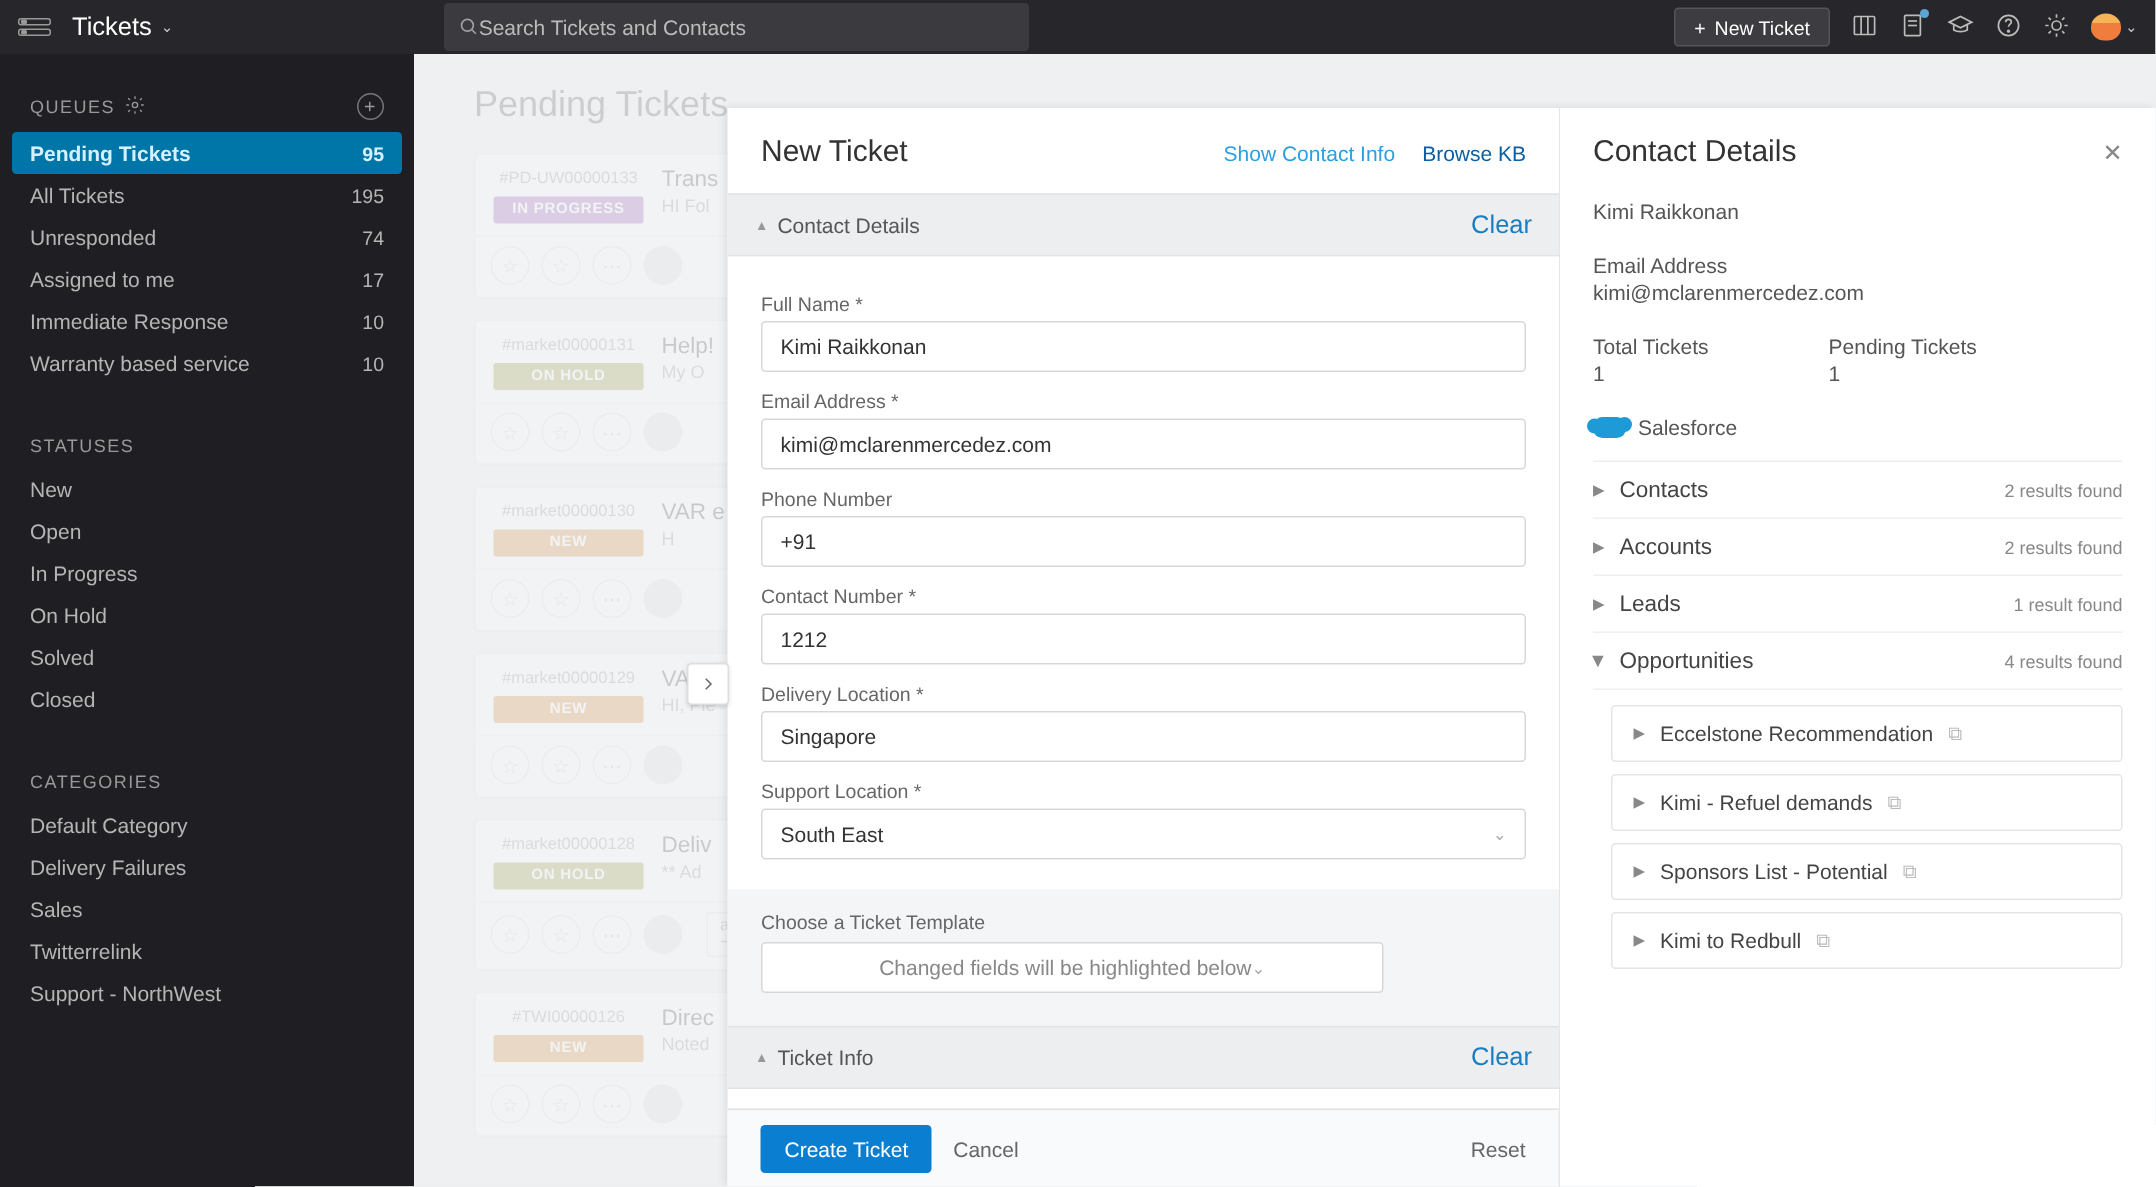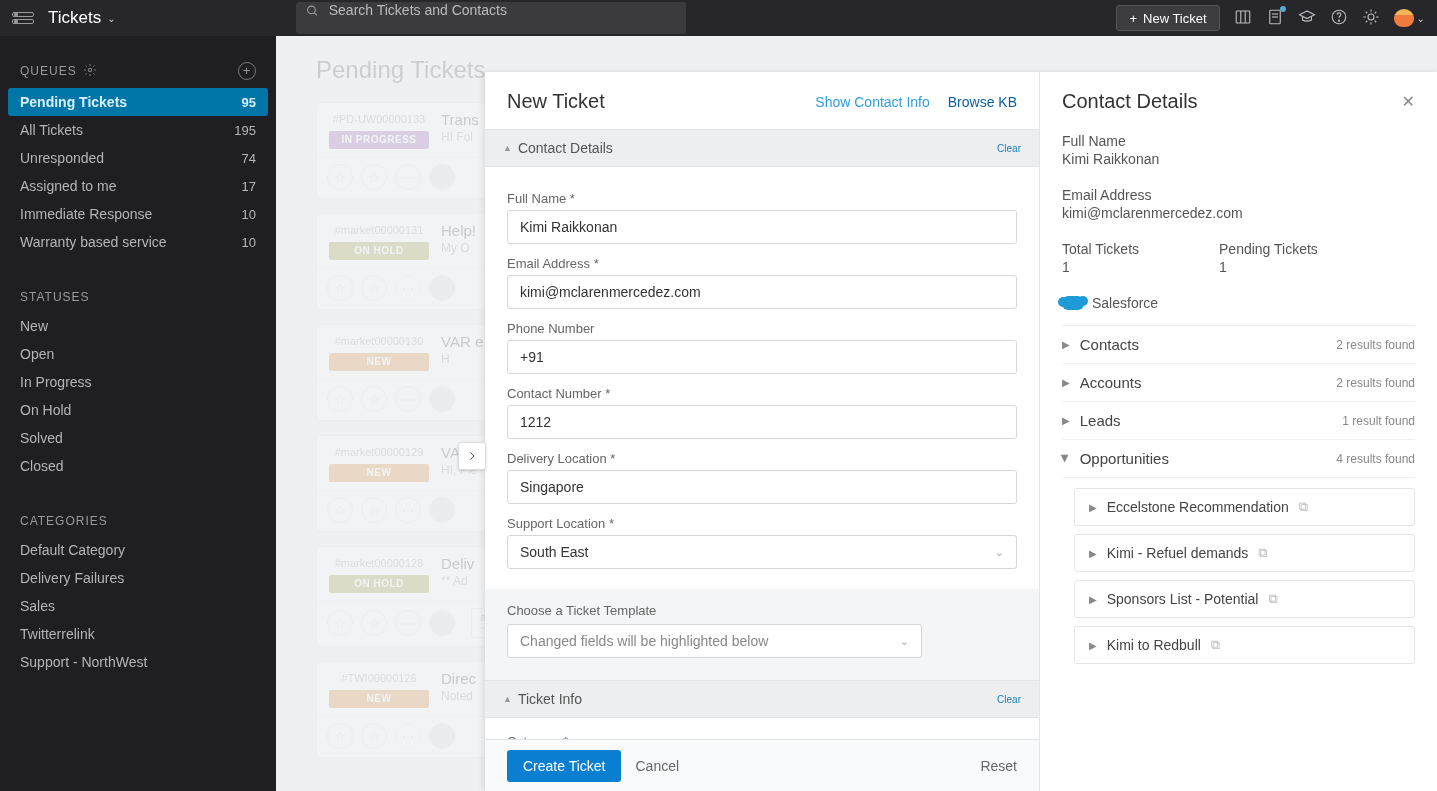--- a/index.html
+++ b/index.html
@@ -6,21 +6,21 @@
   html, body { width: 1437px; height: 791px; font-family: -apple-system, "Segoe UI", "Helvetica Neue", Arial, sans-serif; font-size: 14px; color: #555; overflow: hidden; }
   body { display: flex; flex-direction: column; background: #eef0f1; }
 
   
   .topbar { height: 36px; background: #27272b; color: #e1e1e1; display: flex; align-items: center; padding: 0 12px; }
   .topbar .logo { display: flex; flex-direction: column; gap: 2px; margin-right: 14px; }
   .topbar .logo div { width: 22px; height: 5px; border: 1px solid #999; border-radius: 2px; position: relative; }
   .topbar .logo div::before { content:""; position: absolute; width: 4px; height: 3px; background: #999; left: 1px; top: 0; border-radius:1px;}
   .app-title { font-size: 17px; color: #fff; font-weight: 500; display: flex; align-items: center; gap: 6px; cursor: pointer; }
   .chev { font-size: 10px; color: #ccc; }
-  .search-box { margin-left: 180px; width: 390px; height: 28px; background: #3a3a3f; border-radius: 3px; display: flex; align-items: flex-end; padding: 16px 10px; color: #bbb; gap: 10px; }
+  .search-box { margin-left: 180px; width: 390px; height: 28px; background: #3a3a3f; border-radius: 3px; display: flex; align-items: center; padding: 16px 10px; color: #bbb; }
   .search-box svg { opacity: .7; }
   .search-box input { background: transparent; border: none; color: #ccc; width: 100%; font-size: 14px; outline:none; }
   .search-box input::placeholder { color: #bbb; }
   .topbar .spacer { flex: 1; }
   .new-ticket-btn { height: 26px; padding: 0 12px; background: #3c3c41; border: 1px solid #555; border-radius: 3px; color: #fff; font-size: 13px; display: flex; align-items: center; gap: 6px; cursor: pointer; }
   .top-icons { display: flex; align-items: center; gap: 14px; margin-left: 14px; color: #bbb; }
   .top-icons .ico { cursor: pointer; position:relative; }
   .dot { position:absolute; width:6px; height:6px; background:#5aa7d6; border-radius:50%; top:-2px; right:-2px;}
   .avatar-mini { width: 20px; height: 18px; border-radius: 50% 50% 45% 45%; background: linear-gradient(#f5b556 35%, #f07c3e 36%, #f07c3e); display: inline-block; }
 
@@ -63,28 +63,28 @@
   .modal { position: absolute; left: 485px; right: 0; top: 36px; bottom: 0; background: #f4f5f6; display: flex; box-shadow: -2px 0 6px rgba(0,0,0,.1);}
   .form-col { width: 555px; display: flex; flex-direction: column; background: #f4f5f6; border-right:1px solid #e5e5e5;}
   .form-scroll { flex:1; overflow-y:auto; }
   .modal-header { display: flex; align-items: center; padding: 18px 22px 16px; background:#fff;}
   .modal-header h2 { font-size: 20px; color: #333; font-weight: 500; }
   .modal-header .links { margin-left: auto; display: flex; gap: 18px; font-size: 14px; }
   .lk-blue { color: #2d9fde; cursor: pointer; }
   .lk-darkblue { color: #0a5fa5; cursor: pointer; font-weight: 500; }
   .section-bar { background: #eceeef; padding: 10px 18px; display: flex; align-items: center; font-size: 14px; color: #555; border-top:1px solid #e3e3e3; border-bottom:1px solid #e3e3e3;}
   .section-bar .caret { font-size: 9px; margin-right: 6px; color:#999;}
-  .section-bar .clear { margin-left: auto; color: #1a7dc0; font-size: 10px; cursor: pointer; }
+  .section-bar .clear { margin-left: auto; color: #1a7dc0; font-size: 17px; cursor: pointer; }
   .form-body { padding: 12px 22px 20px; background:#fff;}
   .fld { margin-top: 12px; }
   .fld-label { font-size: 13px; color: #666; margin-bottom: 4px; display: block; }
   .fld input, .sel { width: 100%; height: 34px; border: 1px solid #d5d7d9; border-radius: 3px; padding: 0 12px; font-size: 14px; color: #333; background:#fff;}
   .sel { display:flex; align-items:center; justify-content:space-between; color:#333; cursor:pointer;}
   .sel .sel-arrow { color:#aaa; font-size:11px;}
-  .sel.placeholder { color:#888; }
+  .sel.placeholder { color:#888;justify-content:center; }
   .sel.wide { width: 415px; }
   .template-block { padding: 14px 22px 22px; background:#f4f5f6;}
 
   .modal-footer { height: 52px; background: #f9fafb; border-top: 1px solid #e3e3e3; display: flex; align-items: center; padding: 0 22px; gap: 14px; }
   .btn-primary { background: #0a7fd1; color: #fff; padding: 8px 16px; border-radius: 3px; border: none; font-size: 14px; cursor: pointer; }
   .btn-link { color: #666; font-size: 14px; cursor: pointer; }
   .modal-footer .reset { margin-left:auto; color:#666; font-size:14px; cursor:pointer;}
 
   
   .contact-col { flex: 1; background: #fff; padding: 18px 22px; overflow-y:auto; }
@@ -457,21 +457,20 @@
       </div>
     </div>
 
     <div class="contact-col">
       <div class="contact-head">
         <h2>Contact Details</h2>
         <span class="close">✕</span>
       </div>
 
       <div class="info-block">
-        <div class="info-label">Full Name</div>
         <div class="info-val">Kimi Raikkonan</div>
       </div>
       <div class="info-block">
         <div class="info-label">Email Address</div>
         <div class="info-val">kimi@mclarenmercedez.com</div>
       </div>
       <div class="two-col">
         <div>
           <div class="info-label">Total Tickets</div>
           <div class="info-val">1</div>

